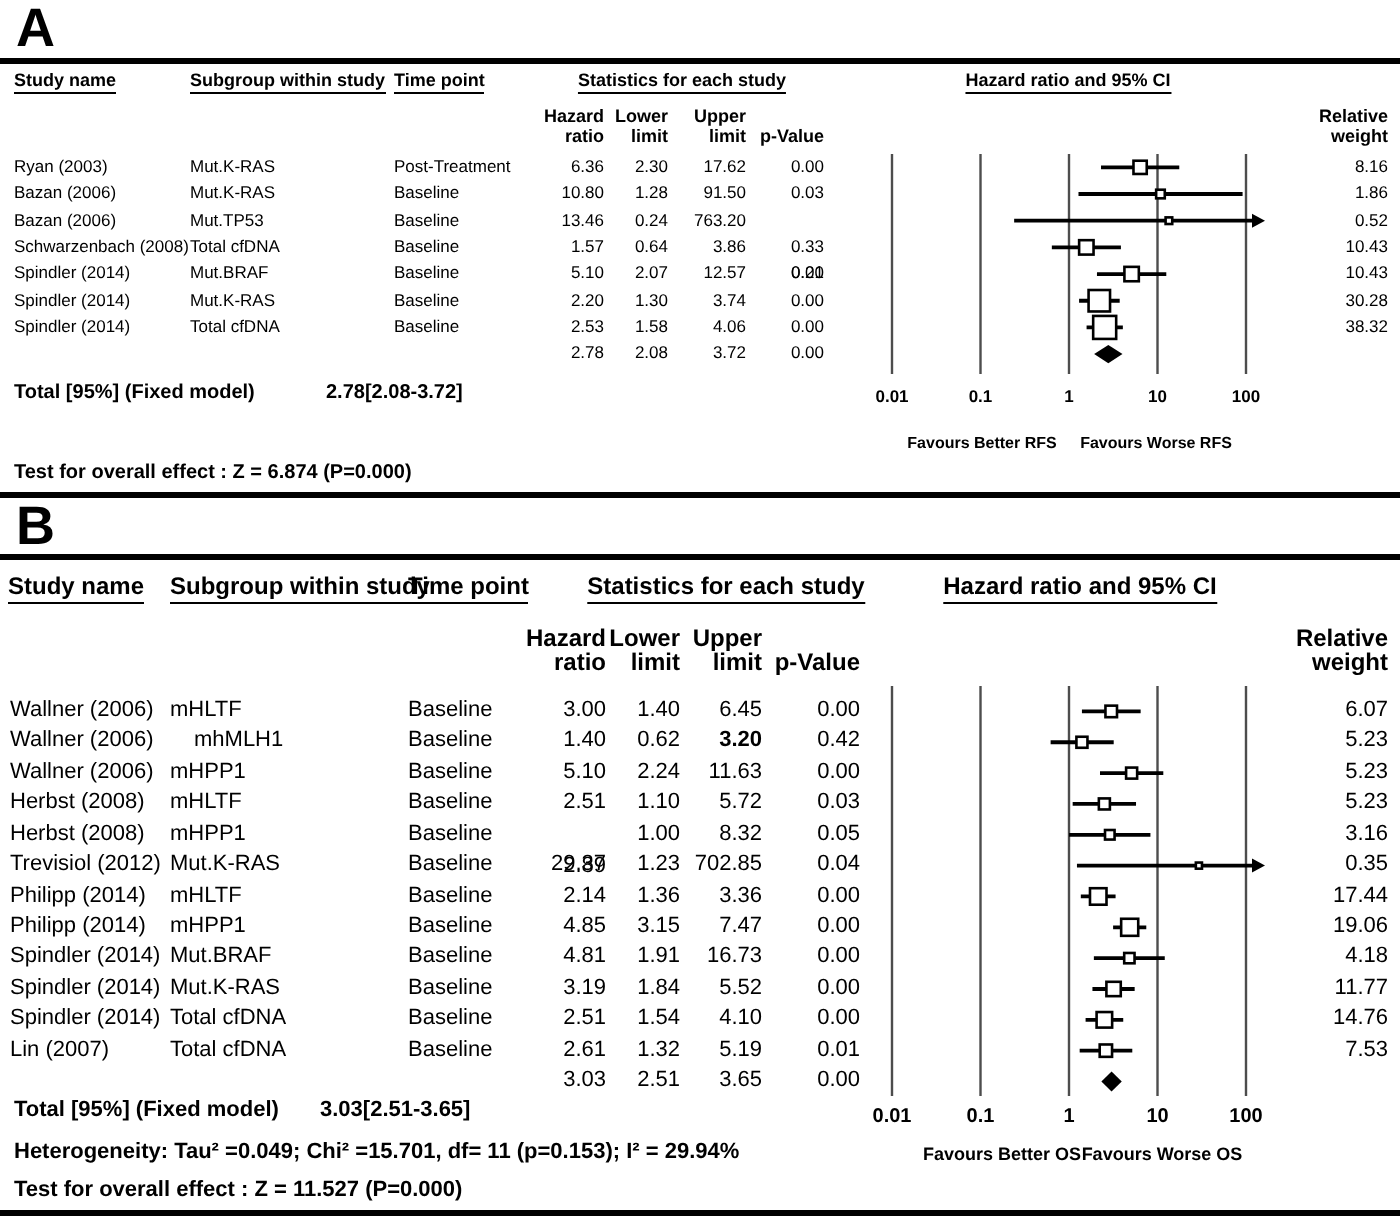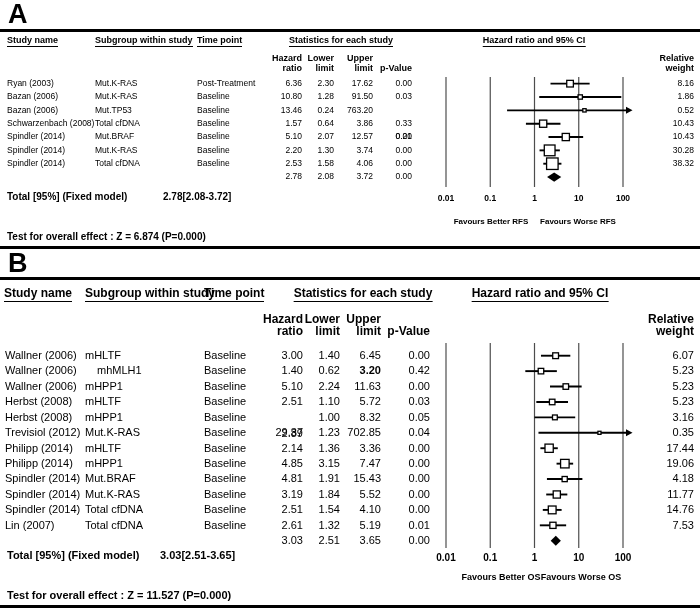--- a/index.html
+++ b/index.html
@@ -286,21 +286,21 @@
           <span class="cell" style="right: 319px;">7.47</span>
           <span class="cell" style="right: 270px;">0.00</span>
           <span class="cell" style="right: 6px;">19.06</span>
         </div>
         <div class="row" style="top: 221.36px; height: 15.42px; line-height: 15.42px; font-size: 11px;">
           <span class="cell" style="left: 5px;">Spindler (2014)</span>
           <span class="cell" style="left: 85px;">Mut.BRAF</span>
           <span class="cell" style="left: 204px;">Baseline</span>
           <span class="cell" style="right: 397px;">4.81</span>
           <span class="cell" style="right: 360px;">1.91</span>
-          <span class="cell" style="right: 319px;">15.43</span>
+          <span class="cell" style="right: 319px;">16.73</span>
           <span class="cell" style="right: 270px;">0.00</span>
           <span class="cell" style="right: 6px;">4.18</span>
         </div>
         <div class="row" style="top: 236.78px; height: 15.42px; line-height: 15.42px; font-size: 11px;">
           <span class="cell" style="left: 5px;">Spindler (2014)</span>
           <span class="cell" style="left: 85px;">Mut.K-RAS</span>
           <span class="cell" style="left: 204px;">Baseline</span>
           <span class="cell" style="right: 397px;">3.19</span>
           <span class="cell" style="right: 360px;">1.84</span>
           <span class="cell" style="right: 319px;">5.52</span>
@@ -370,17 +370,18 @@
         <rect x="110.30020313225265" y="163.0246409567167" width="7.770718086566578" height="7.770718086566578" fill="#ffffff" stroke="#000000" stroke-width="1.3"></rect>
         <line x1="101.83539645585887" y1="182.33" x2="128.14615558479426" y2="182.33" stroke="#000000" stroke-width="1.9"></line>
         <rect x="111.84688115328714" y="179.24053870356823" width="6.17892259286355" height="6.17892259286355" fill="#ffffff" stroke="#000000" stroke-width="1.3"></rect>
         <polygon points="112.68556217553594,197.75 117.78351071386747,192.75 122.88145925219901,197.75 117.78351071386747,202.75" fill="#000000"></polygon>
         <text x="63" y="237" text-anchor="middle" font-size="9" font-weight="bold" fill="#000000">Favours Better OS</text>
         <text x="143" y="237" text-anchor="middle" font-size="9" font-weight="bold" fill="#000000">Favours Worse OS</text>
       </svg>
 
     <div class="ftr" style="left:7px;top:299px;">Total [95%] (Fixed model)</div>
     <div class="ftr" style="left:160px;top:299px;">3.03[2.51-3.65]</div>
+    <div class="ftr" style="left:7px;top:320px;">Heterogeneity: Tau² =0.049; Chi² =15.701, df= 11 (p=0.153); I² = 29.94%</div>
     <div class="ftr" style="left:7px;top:339px;">Test for overall effect : Z = 11.527 (P=0.000)</div>
     <div class="hrule" style="top:355px;"></div>
   </section>
 
 </div>
 
 </body></html>

